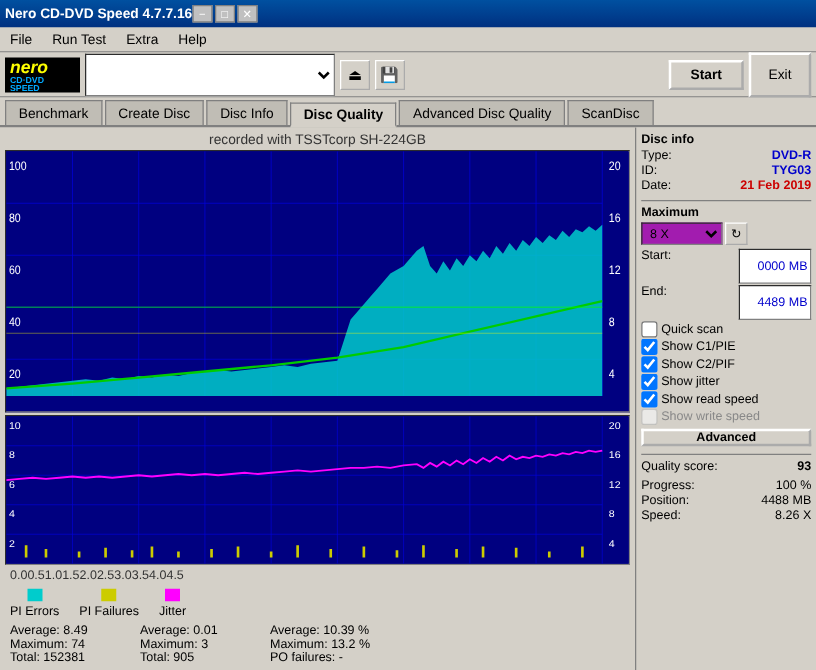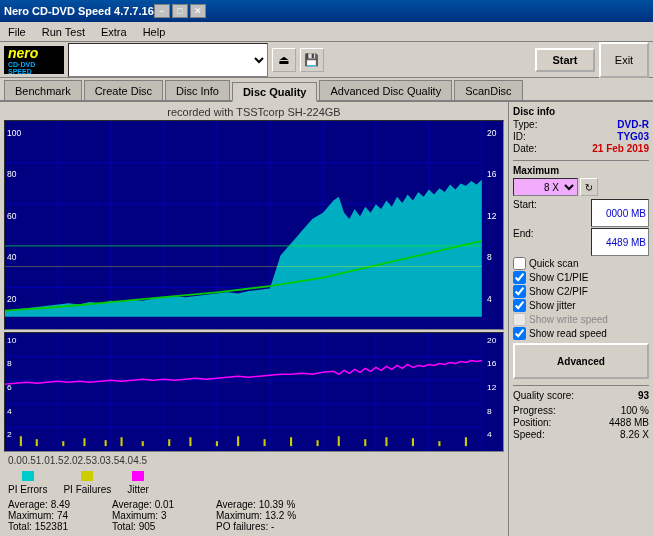--- a/index.html
+++ b/index.html
@@ -39,24 +39,24 @@
     .chart-container-bottom { background: #00008b; border: 1px inset #808080; position: relative; height: 120px; }
     
     
     .right-panel { width: 145px; background: #d4d0c8; border-left: 1px solid #808080; padding: 4px; font-size: 10px; overflow: hidden; }
     .panel-section { margin-bottom: 6px; }
     .panel-label { font-weight: bold; font-size: 10px; margin-bottom: 2px; }
     .panel-row { display: flex; justify-content: space-between; margin-bottom: 1px; font-size: 10px; }
     .panel-value { color: #0000cc; font-weight: bold; }
     .panel-value-date { color: #cc0000; }
     .settings-row { display: flex; align-items: center; margin-bottom: 3px; gap: 2px; }
-    .settings-input { width: 70px; height: 18px; border: 1px inset #808080; background: #f0abfc; font-size: 10px; padding: 0 2px; text-align: right; }
+    .settings-input { width: 70px; height: 18px; border: 1px inset #808080; background: #a21caf; font-size: 10px; padding: 0 2px; }
     .mb-input { width: 58px; height: 28px; border: 1px inset #808080; background: white; font-size: 10px; padding: 0 2px; color: #0000cc; text-align: right; }
     .checkbox-row { display: flex; align-items: center; gap: 3px; margin-bottom: 1px; font-size: 10px; }
-    .advanced-btn { width: 100%; height: 36px; background: #d4d0c8; border: 2px outset #ffffff; cursor: pointer; font-size: 10px; font-weight: bold; margin-top: 2px; }
+    .advanced-btn { width: 100%; height: 14px; background: #d4d0c8; border: 2px outset #ffffff; cursor: pointer; font-size: 10px; font-weight: bold; margin-top: 2px; }
     .quality-score-row { display: flex; justify-content: space-between; font-size: 10px; margin-top: 4px; }
     .progress-section { margin-top: 4px; font-size: 10px; }
     .divider { border-top: 1px solid #808080; margin: 4px 0; }
     
     
     .legend-area { display: flex; gap: 16px; padding: 2px 4px; font-size: 10px; }
     .legend-item { display: flex; align-items: center; gap: 3px; flex-direction: column; }
     .legend-box { width: 12px; height: 10px; display: inline-block; }
     .stats-row { display: flex; gap: 4px; font-size: 10px; padding: 0 4px 2px; flex-wrap: wrap; }
     .stat-col { min-width: 80px; }
@@ -306,26 +306,26 @@
       </div>
       <div class="checkbox-row">
         <input type="checkbox" checked="" style="">
         <span>Show C2/PIF</span>
       </div>
       <div class="checkbox-row">
         <input type="checkbox" checked="" style="">
         <span>Show jitter</span>
       </div>
       <div class="checkbox-row">
+        <input type="checkbox" checked="" style="">
+        <span>Show read speed</span>
+      </div>
+      <div class="checkbox-row">
         <input type="checkbox" disabled="" style="">
         <span style="color:#888;">Show write speed</span>
-      </div>
-      <div class="checkbox-row">
-        <input type="checkbox" checked="" style="">
-        <span>Show read speed</span>
       </div>
       <button class="advanced-btn">Advanced</button>
     </div>
 
     <div class="divider"></div>
 
     <div class="quality-score-row">
       <span>Quality score:</span>
       <span style="font-weight:bold;">93</span>
     </div>

